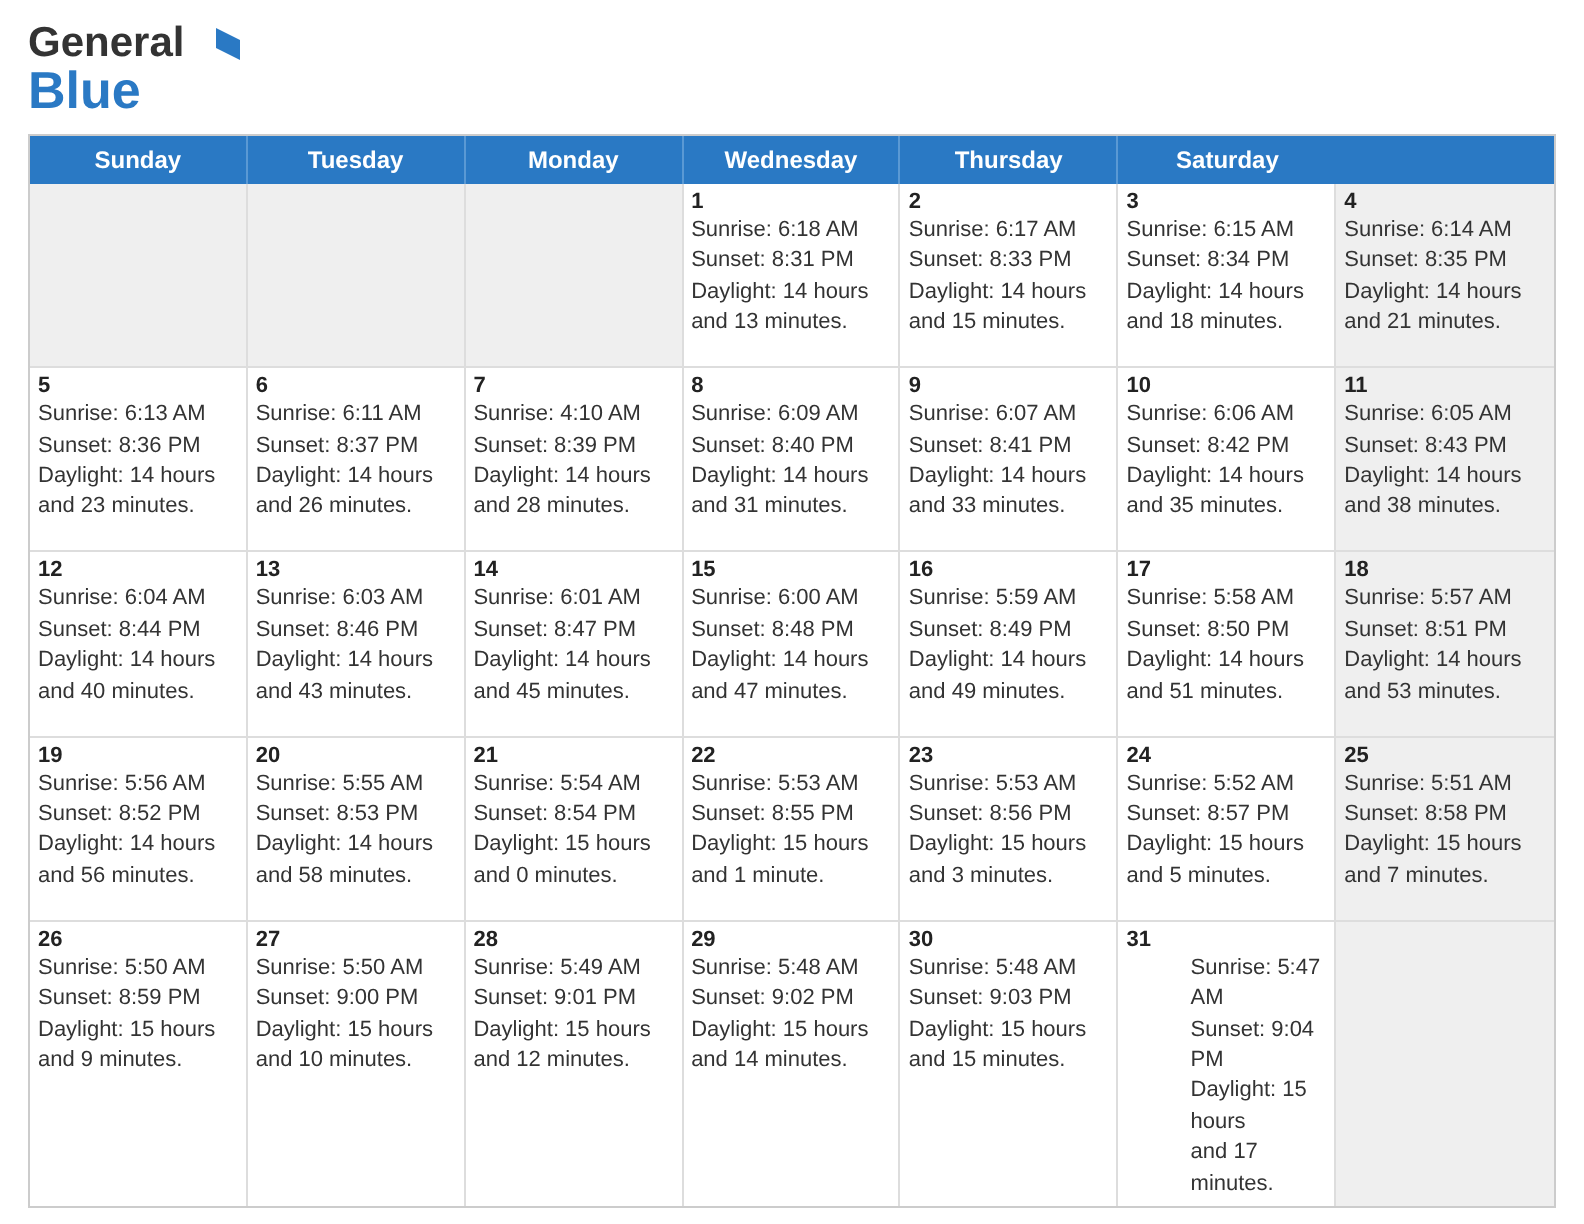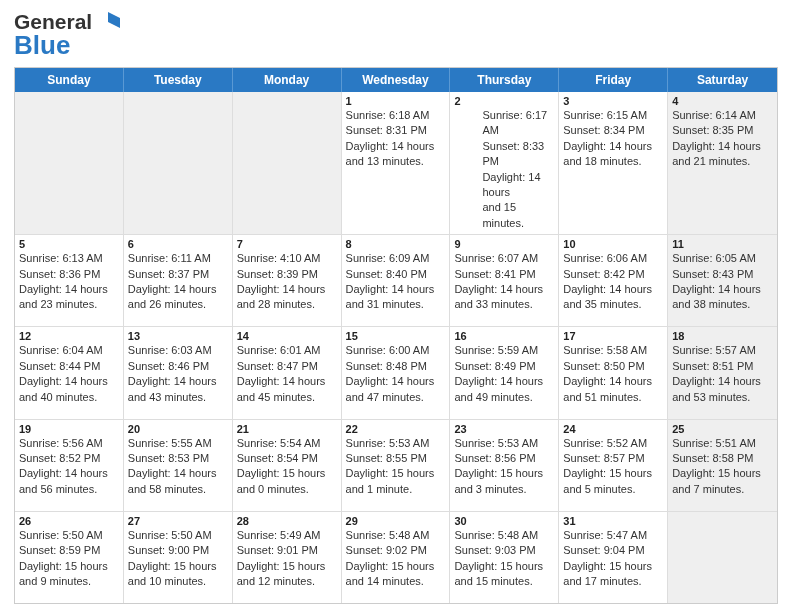--- a/index.html
+++ b/index.html
@@ -99,59 +99,58 @@
       color: #333;
       line-height: 1.4;
     }
   </style>
 </head>
 <body>
 
 <div class="page">
   <div class="header">
     <div class="logo">
-      <div style="display:flex;gap:12px;">
+      <div style="display:flex;align-items:center;gap:12px;">
         <span style="font-size:21px;font-weight:bold;color:#333;">General</span>
         <svg width="20" height="20" viewBox="0 0 20 20">
           <polygon points="4,2 16,8 16,18 4,12" fill="#2a79c4"></polygon>
         </svg>
       </div>
       <span style="font-size:26px;font-weight:bold;color:#2a79c4;margin-top:-4px;">Blue</span>
     </div>
     <div class="title-block">
       <div class="month-title"></div>
       <div class="location"></div>
     </div>
   </div>
 
   <div class="calendar">
     <div class="cal-header">
     <div class="cal-header-cell">Sunday</div>
         <div class="cal-header-cell">Tuesday</div>
         <div class="cal-header-cell">Monday</div>
         <div class="cal-header-cell">Wednesday</div>
         <div class="cal-header-cell">Thursday</div>
-        <div class="cal-header-cell">Friday</div>
         <div class="cal-header-cell">Saturday</div>
       </div>
     <div class="cal-body">
     <div class="cal-row">
           <div class="cal-cell shaded empty"></div>
           <div class="cal-cell shaded empty"></div>
           <div class="cal-cell shaded empty"></div>
           <div class="cal-cell">
             <span class="day-num">1</span>
             <div class="cell-text" style="white-space: pre-line;">Sunrise: 6:18 AM
 Sunset: 8:31 PM
 Daylight: 14 hours
 and 13 minutes.</div>
           </div>
           <div class="cal-cell">
             <span class="day-num">2</span>
-            <div class="cell-text" style="white-space: pre-line; margin-left: 28px;">Sunrise: 6:17 AM
+            <div class="cell-text" style="white-space: pre-line;">Sunrise: 6:17 AM
 Sunset: 8:33 PM
 Daylight: 14 hours
 and 15 minutes.</div>
           </div>
           <div class="cal-cell">
             <span class="day-num">3</span>
             <div class="cell-text" style="white-space: pre-line;">Sunrise: 6:15 AM
 Sunset: 8:34 PM
 Daylight: 14 hours
 and 18 minutes.</div>
@@ -348,21 +347,21 @@
           </div>
           <div class="cal-cell">
             <span class="day-num">30</span>
             <div class="cell-text" style="white-space: pre-line;">Sunrise: 5:48 AM
 Sunset: 9:03 PM
 Daylight: 15 hours
 and 15 minutes.</div>
           </div>
           <div class="cal-cell">
             <span class="day-num">31</span>
-            <div class="cell-text" style="white-space: pre-line;">Sunrise: 5:47 AM
+            <div class="cell-text" style="white-space: pre-line; margin-left: 32px;">Sunrise: 5:47 AM
 Sunset: 9:04 PM
 Daylight: 15 hours
 and 17 minutes.</div>
           </div>
           <div class="cal-cell shaded empty"></div>
         </div>
       </div>
   </div>
 </div>
 

